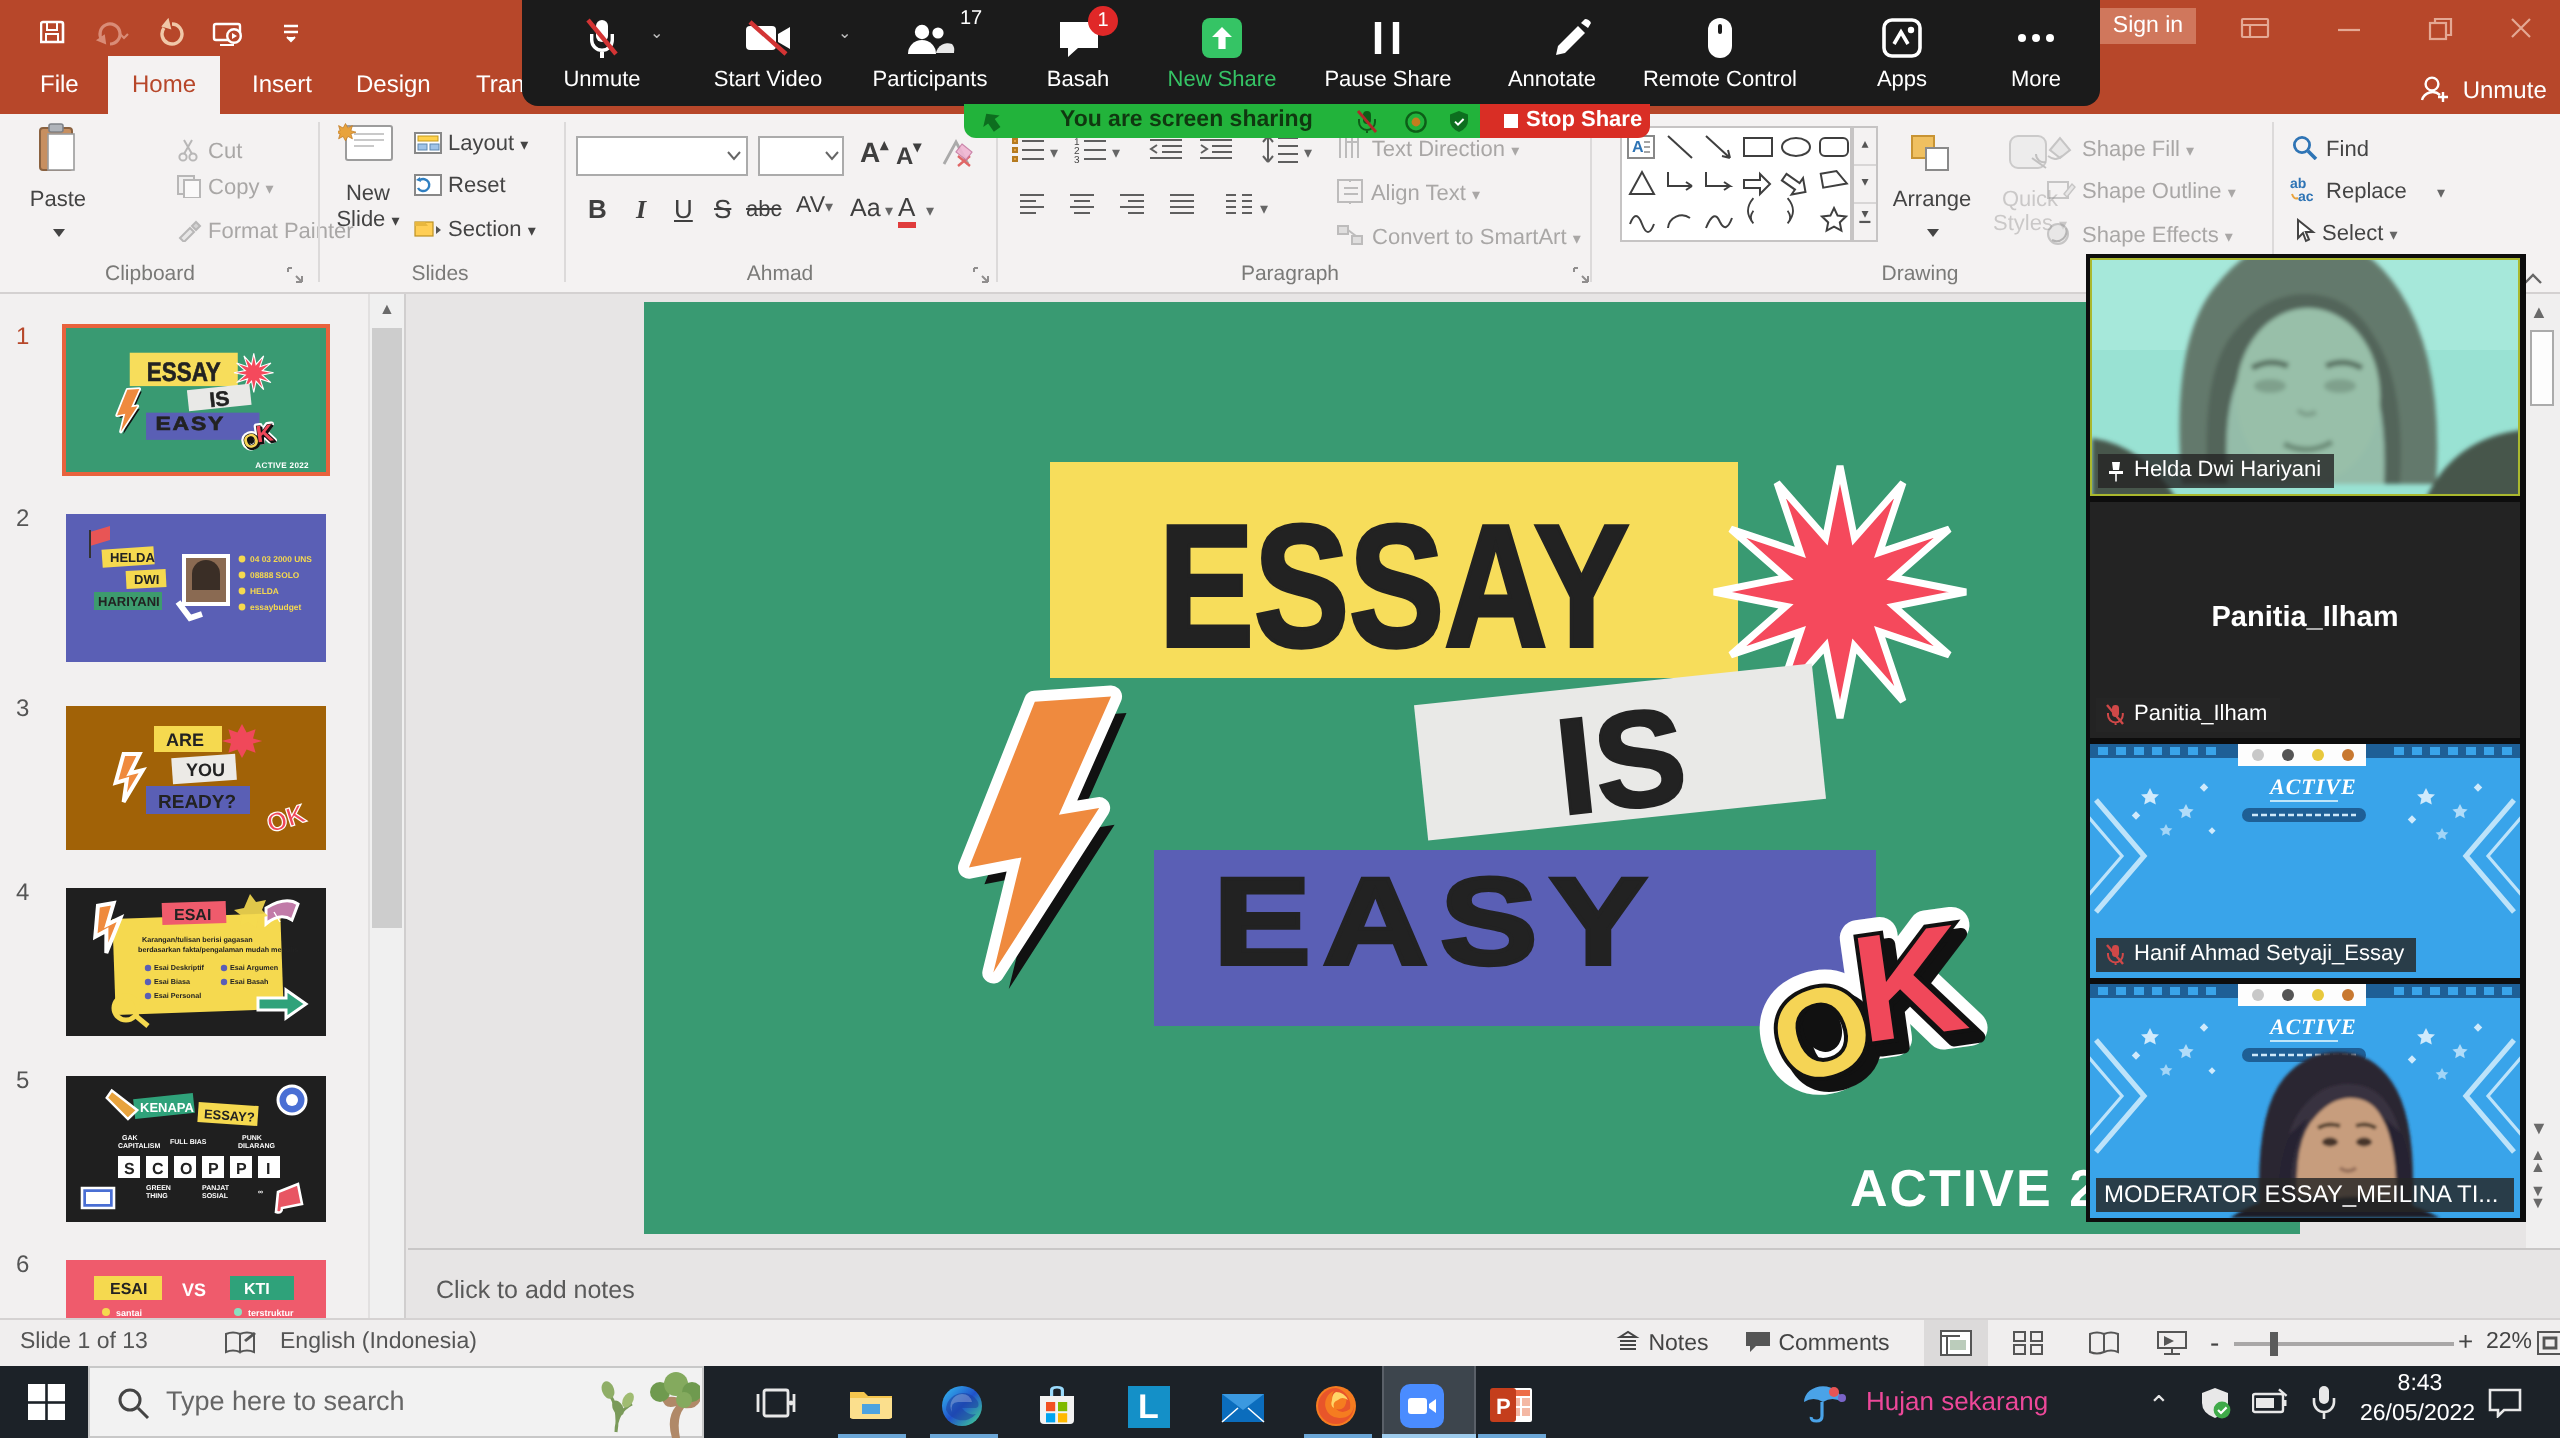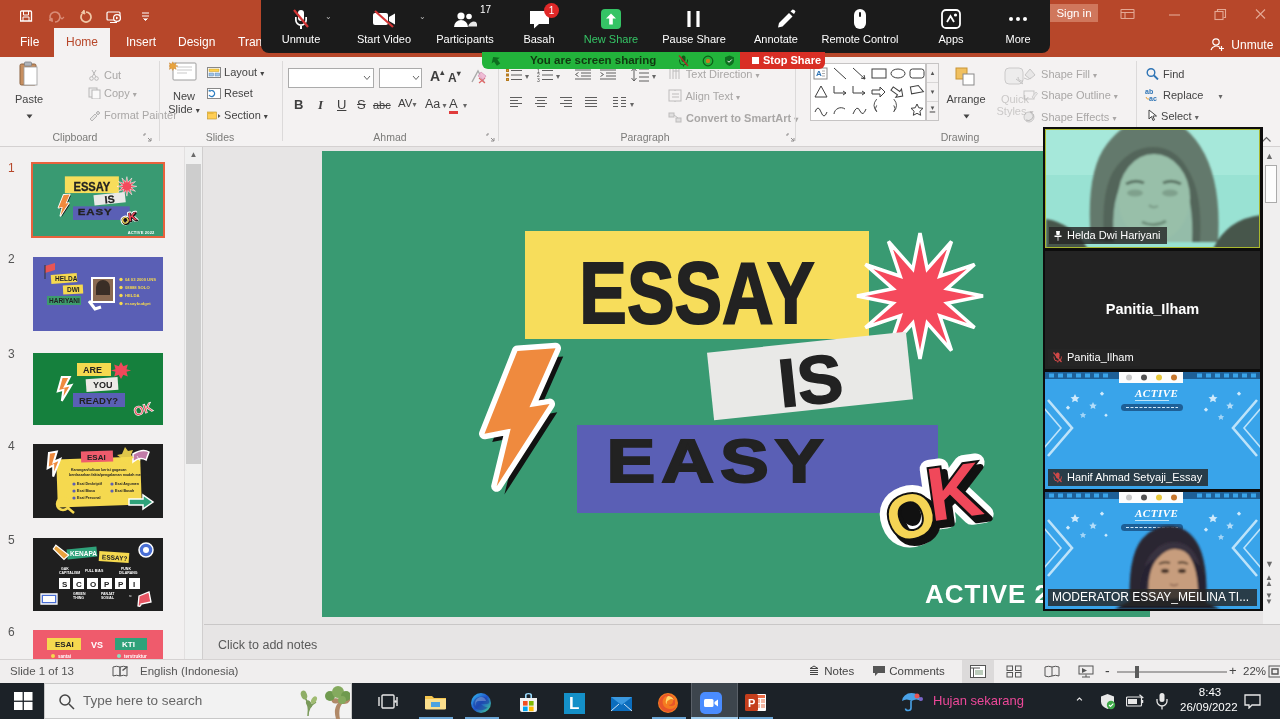--- a/index.html
+++ b/index.html
@@ -222,21 +222,21 @@
       </svg>
     <span class="abs" style="left:652px;top:15px;font-size:8px;color:#666;">▾</span>
     <div class="abs gray" style="left:668px;top:10px;font-size:11px;"><svg width="15" height="13" viewBox="0 0 15 13" style="vertical-align:-2px;opacity:.5">
           <path d="M2,1 v11 M5,1 v11 M8,1 v11 M11,4 h-6 M11,1 v11" stroke="#888" fill="none"></path>
         </svg> Text Direction <span style="font-size:8px;">▾</span></div>
     <div class="abs gray" style="left:668px;top:32px;font-size:11px;"><svg width="15" height="13" viewBox="0 0 15 13" style="vertical-align:-2px;opacity:.5">
           <rect x="1" y="1" width="12" height="11" fill="none" stroke="#888"></rect>
           <path d="M4,5 h7 M4,8 h7" stroke="#888"></path>
           <path d="M7,2 v-1 M7,12 v1" stroke="#888"></path>
         </svg> Align Text <span style="font-size:8px;">▾</span></div>
-    <div class="abs gray" style="left:668px;top:54px;font-size:11px;font-weight:bold;"><svg width="15" height="13" viewBox="0 0 15 13" style="vertical-align:-2px;opacity:.5">
+    <div class="abs gray" style="left:668px;top:54px;font-size:11px;"><svg width="15" height="13" viewBox="0 0 15 13" style="vertical-align:-2px;opacity:.5">
           <rect x="1" y="2" width="5" height="4" fill="#ccc" stroke="#888"></rect>
           <rect x="8" y="7" width="5" height="4" fill="#ccc" stroke="#888"></rect>
           <path d="M6,4 l4,3" stroke="#888"></path>
         </svg> Convert to SmartArt <span style="font-size:8px;">▾</span></div>
     <svg class="abs" style="left:509px;top:39px" width="14" height="13" viewBox="0 0 14 13">
         <path d="M1,1.5 h12 M1,4.5 h8 M1,7.5 h12 M1,10.5 h8" stroke="#5f5f5f"></path>
       </svg>
     <svg class="abs" style="left:534px;top:39px" width="14" height="13" viewBox="0 0 14 13">
         <path d="M1,1.5 h12 M3,4.5 h8 M1,7.5 h12 M3,10.5 h8" stroke="#5f5f5f"></path>
       </svg>
@@ -370,21 +370,21 @@
         </g>
         <g fill="#f5d94f">
             <circle cx="88" cy="22.5" r="1.7"></circle>
             <circle cx="88" cy="30.5" r="1.7"></circle>
             <circle cx="88" cy="38.5" r="1.7"></circle>
             <circle cx="88" cy="46.5" r="1.7"></circle>
           </g>
       </svg>
     </div>
     <div class="abs" style="left:8px;top:200px;font-size:12px;color:#555;">3</div>
-    <div class="abs thumb" style="left:33px;top:206px;width:130px;height:72px;background:#15803d;overflow:hidden;">
+    <div class="abs thumb" style="left:33px;top:206px;width:130px;height:72px;background:#a16207;overflow:hidden;">
       <svg width="130" height="72" viewBox="0 0 130 72">
         <rect x="44" y="10" width="34" height="13" fill="#f5d94f"></rect>
           <text x="50" y="20" font-size="9" font-weight="bold" fill="#222">ARE</text>
         <path d="M88,9 l2.3,4.2 4.5,-1.6 -1.3,4.6 4.6,1.3 -4.6,1.3 1.3,4.6 -4.5,-1.6 -2.3,4.2 -2.3,-4.2 -4.5,1.6 1.3,-4.6 -4.6,-1.3 4.6,-1.3 -1.3,-4.6 4.5,1.6 z" fill="#f0485a"></path>
         <rect x="53" y="25" width="32" height="13" fill="#eceae6" transform="rotate(-4 69 31)"></rect>
           <text x="60" y="35" font-size="9" font-weight="bold" fill="#222">YOU</text>
         <rect x="40" y="40" width="52" height="14" fill="#5a5fb5"></rect>
           <text x="46" y="51" font-size="9.5" font-weight="bold" fill="#222">READY?</text>
         <path d="M28,22 l10,0 -6,12 8,-2 -12,20 2,-14 -7,2 z" fill="#ef8a3e" stroke="#fff" stroke-width="2.5" transform="scale(0.8) translate(8,8)"></path>
         <text x="100" y="62" font-size="13" font-weight="bold" fill="#f0485a" transform="rotate(-18 106 56)" stroke="#fff" stroke-width="0.6">OK</text>
@@ -701,21 +701,21 @@
         <rect x="0.5" y="3" width="15" height="9" rx="1" fill="none" stroke="#e8e8e8" stroke-width="1.2"></rect>
         <rect x="2" y="5" width="9" height="5" fill="#e8e8e8"></rect>
         <path d="M16.5,6 v3" stroke="#e8e8e8" stroke-width="1.5"></path>
         <path d="M13,2 l5,0" stroke="#e8e8e8" stroke-width="1.2" transform="rotate(40 15 2)"></path>
       </svg>
     <svg class="abs" style="left:1155px;top:9px" width="14" height="18" viewBox="0 0 14 18">
         <rect x="4.5" y="1" width="5" height="9" rx="2.5" fill="#e8e8e8"></rect>
         <path d="M2,7 v2 a5,5 0 0 0 10,0 v-2 M7,14.5 v3" stroke="#e8e8e8" stroke-width="1.3" fill="none"></path>
       </svg>
     <div class="abs" style="left:1188px;top:3px;font-size:11.5px;color:#fff;text-align:center;width:44px;">8:43</div>
-    <div class="abs" style="left:1180px;top:18px;font-size:11.5px;color:#fff;">26/09/2022</div>
+    <div class="abs" style="left:1180px;top:18px;font-size:11.5px;color:#fff;">26/05/2022</div>
     <svg class="abs" style="left:1244px;top:11px" width="18" height="15" viewBox="0 0 18 15">
         <path d="M1,1 h15 v10 h-8 l-3,3 v-3 h-4 z" fill="none" stroke="#e8e8e8" stroke-width="1.3"></path>
       </svg>
   </div>
   <div class="abs" id="ztoolbar">
     <div class="zitem" style="left:14px;width:52px;">
       <svg width="22" height="22" viewBox="0 0 22 22">
           <g fill="#fff">
             <rect x="8" y="2" width="6" height="11" rx="3"></rect>
             <path d="M5,9 v3 a6,6 0 0 0 12,0 v-3 h-1.7 v3 a4.3,4.3 0 0 1 -8.6,0 v-3 z"></path>

